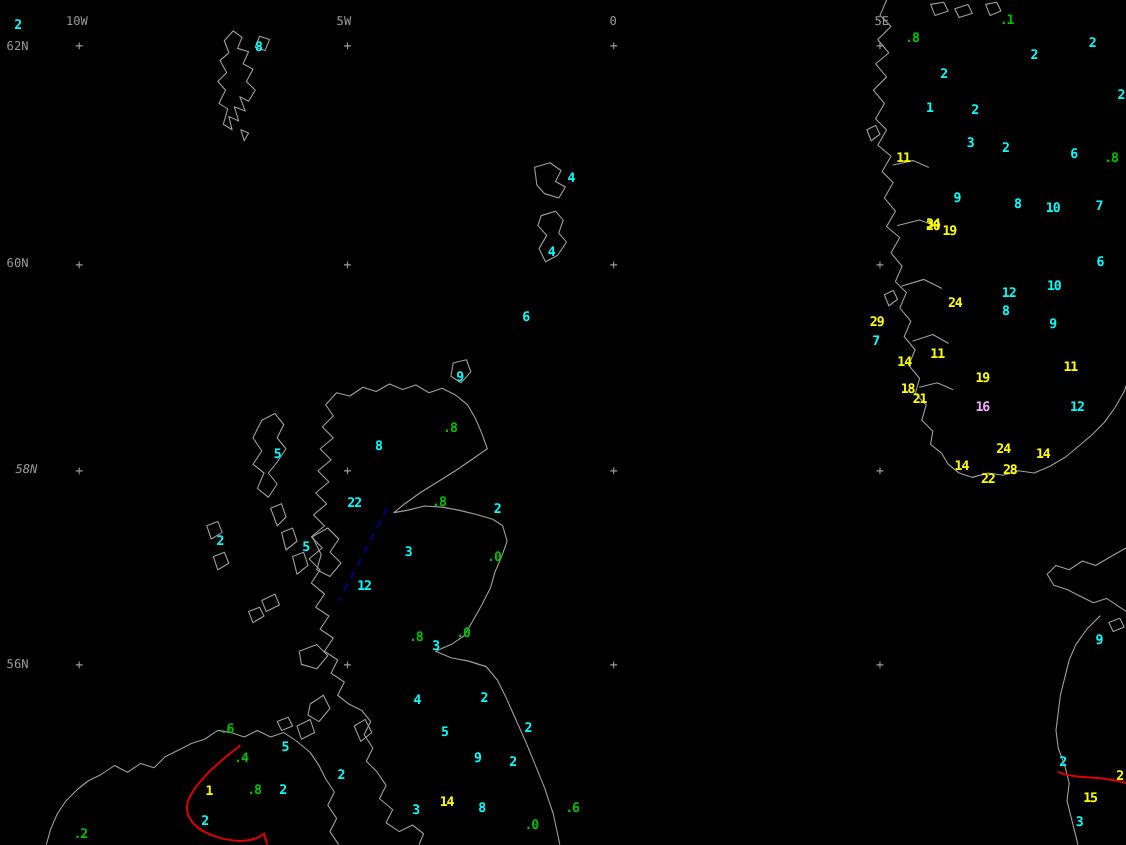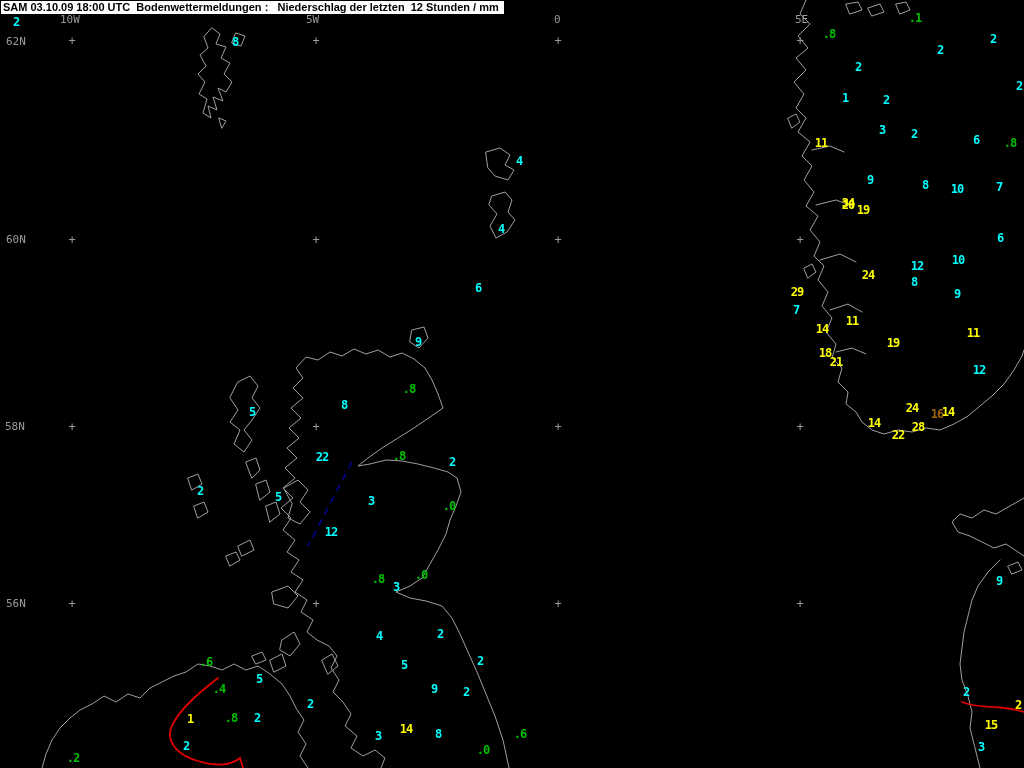--- a/index.html
+++ b/index.html
@@ -100,30 +100,29 @@
       <path class="coast" d="M1000,560 L988,572 978,586 972,600 968,616 964,632 962,648 960,664 962,680 968,696 972,712 970,728 974,744 978,760 980,768"></path>
       <path class="coast" d="M1008,566 L1018,562 1022,570 1012,574 Z"></path>
     </g>
 
     <path class="blue-line" d="M352,462 L308,546"></path>
 
     <path class="red-line" d="M218,678 C200,692 178,710 171,728 C166,744 180,756 198,761 C214,766 230,766 240,758 L243,768"></path>
     <path class="red-line" d="M962,702 C976,708 992,706 1004,708 C1012,709 1018,710 1024,712"></path>
   </svg>
 
-  <div class="titlebar">SAM 03.10.09 18:00 UTC  Bodenwettermeldungen :   Niederschlag der letzten  12 Stunden / mm</div>
 
   <div id="grid-layer">
       <div class="geo-label" style="left: 60px; top: 14px;">10W</div>
       <div class="geo-label" style="left: 306px; top: 14px;">5W</div>
       <div class="geo-label" style="left: 554px; top: 14px;">0</div>
       <div class="geo-label" style="left: 795px; top: 14px;">5E</div>
       <div class="geo-label" style="left: 6px; top: 36px;">62N</div>
       <div class="geo-label" style="left: 6px; top: 234px;">60N</div>
-      <div class="geo-label" style="left: 5px; top: 421px;">58N</div>
+      <div class="geo-label" style="left: 14px; top: 421px; font-style: italic;">58N</div>
       <div class="geo-label" style="left: 6px; top: 598px;">56N</div>
       <div class="cross" style="left: 72px; top: 42px;">+</div>
       <div class="cross" style="left: 72px; top: 241px;">+</div>
       <div class="cross" style="left: 72px; top: 428px;">+</div>
       <div class="cross" style="left: 72px; top: 605px;">+</div>
       <div class="cross" style="left: 316px; top: 42px;">+</div>
       <div class="cross" style="left: 316px; top: 241px;">+</div>
       <div class="cross" style="left: 316px; top: 428px;">+</div>
       <div class="cross" style="left: 316px; top: 605px;">+</div>
       <div class="cross" style="left: 558px; top: 42px;">+</div>
@@ -169,21 +168,21 @@
       <div class="station" style="left: 478px; top: 288px; color: rgb(0, 255, 255);">6</div>
       <div class="station" style="left: 957px; top: 294px; color: rgb(0, 255, 255);">9</div>
       <div class="station" style="left: 796px; top: 310px; color: rgb(0, 255, 255);">7</div>
       <div class="station" style="left: 852px; top: 321px; color: rgb(255, 255, 0);">11</div>
       <div class="station" style="left: 822px; top: 329px; color: rgb(255, 255, 0);">14</div>
       <div class="station" style="left: 973px; top: 333px; color: rgb(255, 255, 0);">11</div>
       <div class="station" style="left: 836px; top: 362px; color: rgb(255, 255, 0);">21</div>
       <div class="station" style="left: 893px; top: 343px; color: rgb(255, 255, 0);">19</div>
       <div class="station" style="left: 825px; top: 353px; color: rgb(255, 255, 0);">18</div>
       <div class="station" style="left: 418px; top: 342px; color: rgb(0, 255, 255);">9</div>
-      <div class="station" style="left: 937px; top: 370px; color: #a16207; margin-top: 44px;">16</div>
+      <div class="station" style="left: 893px; top: 370px; color: #f0abfc;">16</div>
       <div class="station" style="left: 979px; top: 370px; color: rgb(0, 255, 255);">12</div>
       <div class="station" style="left: 409px; top: 389px; color: rgb(0, 192, 0);">.8</div>
       <div class="station" style="left: 344px; top: 405px; color: rgb(0, 255, 255);">8</div>
       <div class="station" style="left: 252px; top: 412px; color: rgb(0, 255, 255);">5</div>
       <div class="station" style="left: 912px; top: 408px; color: rgb(255, 255, 0);">24</div>
       <div class="station" style="left: 948px; top: 412px; color: rgb(255, 255, 0);">14</div>
       <div class="station" style="left: 874px; top: 423px; color: rgb(255, 255, 0);">14</div>
       <div class="station" style="left: 918px; top: 427px; color: rgb(255, 255, 0);">28</div>
       <div class="station" style="left: 898px; top: 435px; color: rgb(255, 255, 0);">22</div>
       <div class="station" style="left: 322px; top: 457px; color: rgb(0, 255, 255);">22</div>

